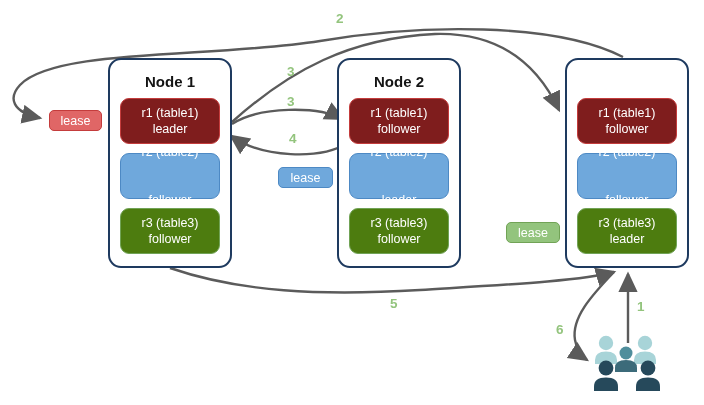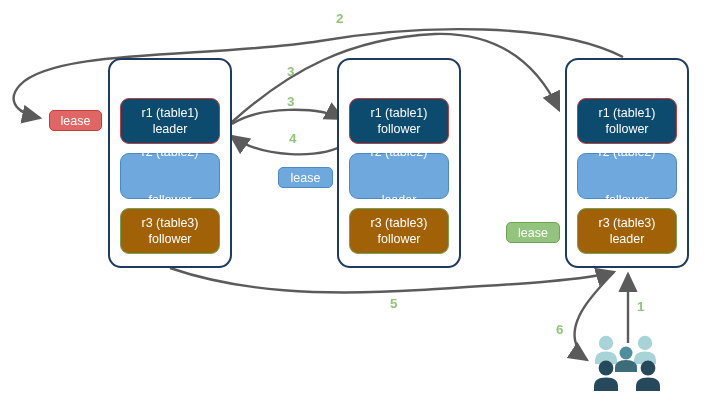--- a/index.html
+++ b/index.html
@@ -18,23 +18,23 @@
   }
   .node-title{
     text-align:center;margin-top:13px;font-weight:bold;font-size:15px;color:#141414;
   }
   .rep{
     position:absolute;left:10px;width:100px;height:46px;border-radius:9px;
     color:#ffffff;font-size:12.5px;text-align:center;
     display:flex;flex-direction:column;justify-content:center;line-height:1.32;
     box-sizing:border-box;
   }
-  .rep.red{background:#0c4a6e;border:1.5px solid #c43c3c;}
+  .rep.red{background:#7f1d1d;border:1.5px solid #c43c3c;}
   .rep.blue{background:#6fa8dc;border:1.5px solid #4d89c4;gap:32px;}
-  .rep.green{background:#a16207;border:1.5px solid #71a356;}
+  .rep.green{background:#4d7c0f;border:1.5px solid #71a356;}
   .pos1{top:38px}.pos2{top:93px}.pos3{top:148px}
   .lease{
     position:absolute;height:21px;border-radius:5px;color:#ffffff;font-size:12.5px;
     display:flex;align-items:center;justify-content:center;box-sizing:border-box;
   }
   .lease.red{left:49px;top:110px;width:53px;background:#e06666;border:1.5px solid #c43c3c;}
   .lease.blue{left:278px;top:167px;width:55px;background:#6fa8dc;border:1.5px solid #4d89c4;}
   .lease.green{left:506px;top:222px;width:54px;background:#93c47d;border:1.5px solid #71a356;}
   .step{
     position:absolute;font-weight:bold;font-size:13.5px;color:#93c47d;
@@ -80,35 +80,37 @@
       <g fill="#26495b">
         <circle cx="606" cy="368" r="7.4"></circle>
         <path d="M594 391 v-4.5 q0 -9 12 -9 q12 0 12 9 v4.5 z"></path>
         <circle cx="648" cy="368" r="7.4"></circle>
         <path d="M636 391 v-4.5 q0 -9 12 -9 q12 0 12 9 v4.5 z"></path>
       </g>
     </g>
   </svg>
 
   <div class="node" style="left:108px">
+    <div class="node-title">Node 1</div>
     <div class="rep red pos1">
       <span>r1 (table1)</span>
       <span>leader</span>
     </div>
     <div class="rep blue pos2">
       <span>r2 (table2)</span>
       <span>follower</span>
     </div>
     <div class="rep green pos3">
       <span>r3 (table3)</span>
       <span>follower</span>
     </div>
   </div>
 
   <div class="node" style="left:337px">
+    <div class="node-title">Node 2</div>
     <div class="rep red pos1">
       <span>r1 (table1)</span>
       <span>follower</span>
     </div>
     <div class="rep blue pos2">
       <span>r2 (table2)</span>
       <span>leader</span>
     </div>
     <div class="rep green pos3">
       <span>r3 (table3)</span>

